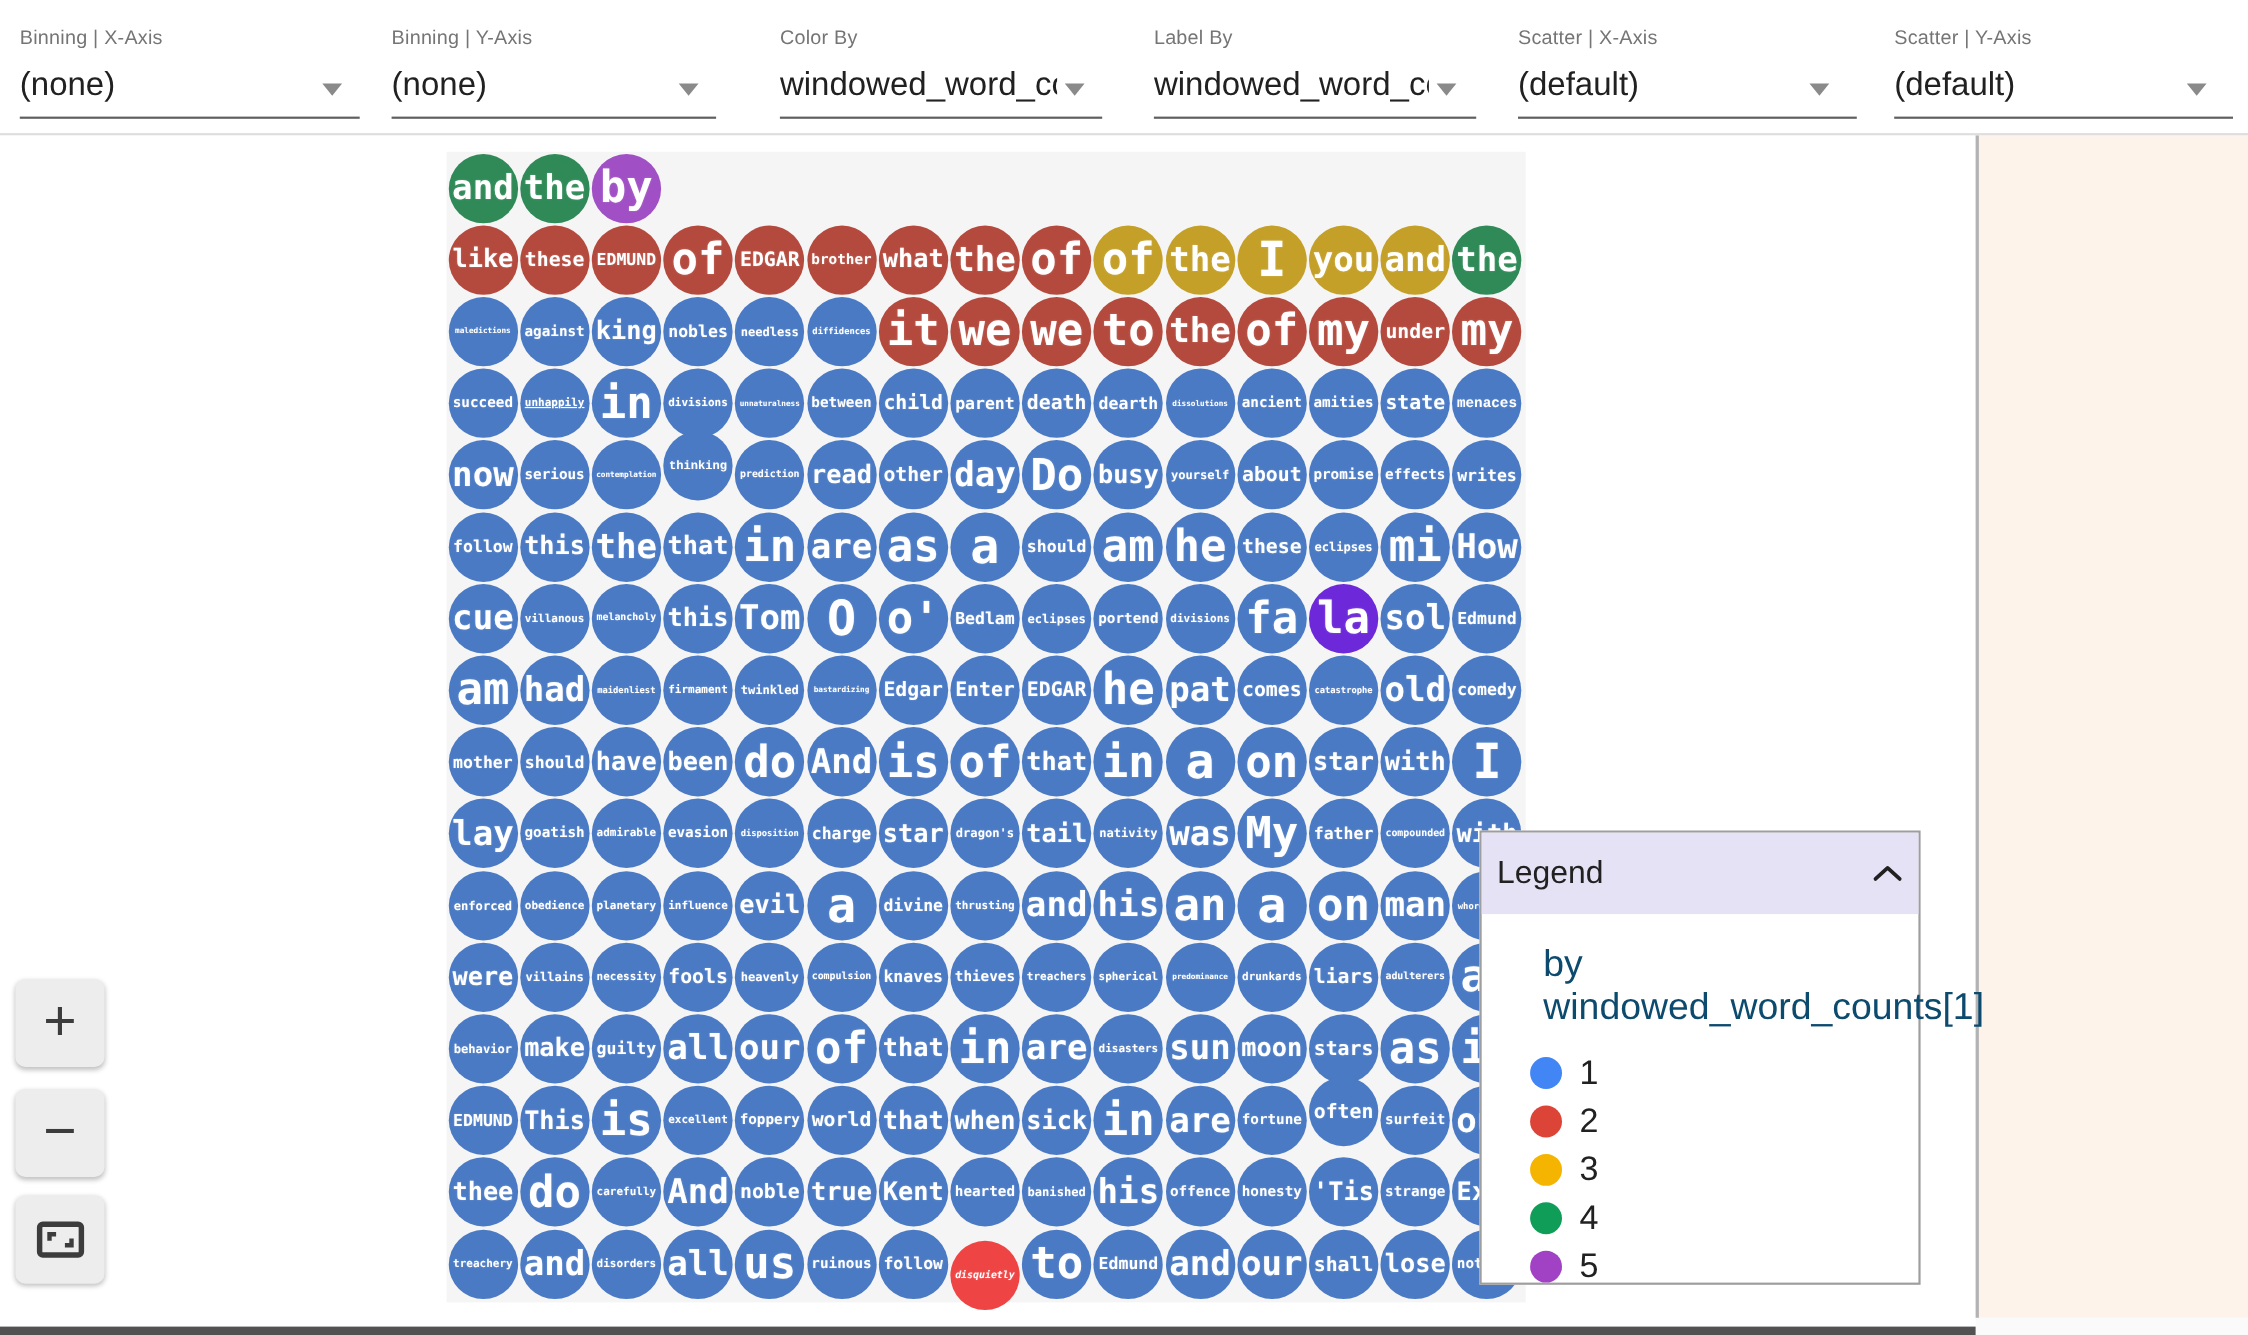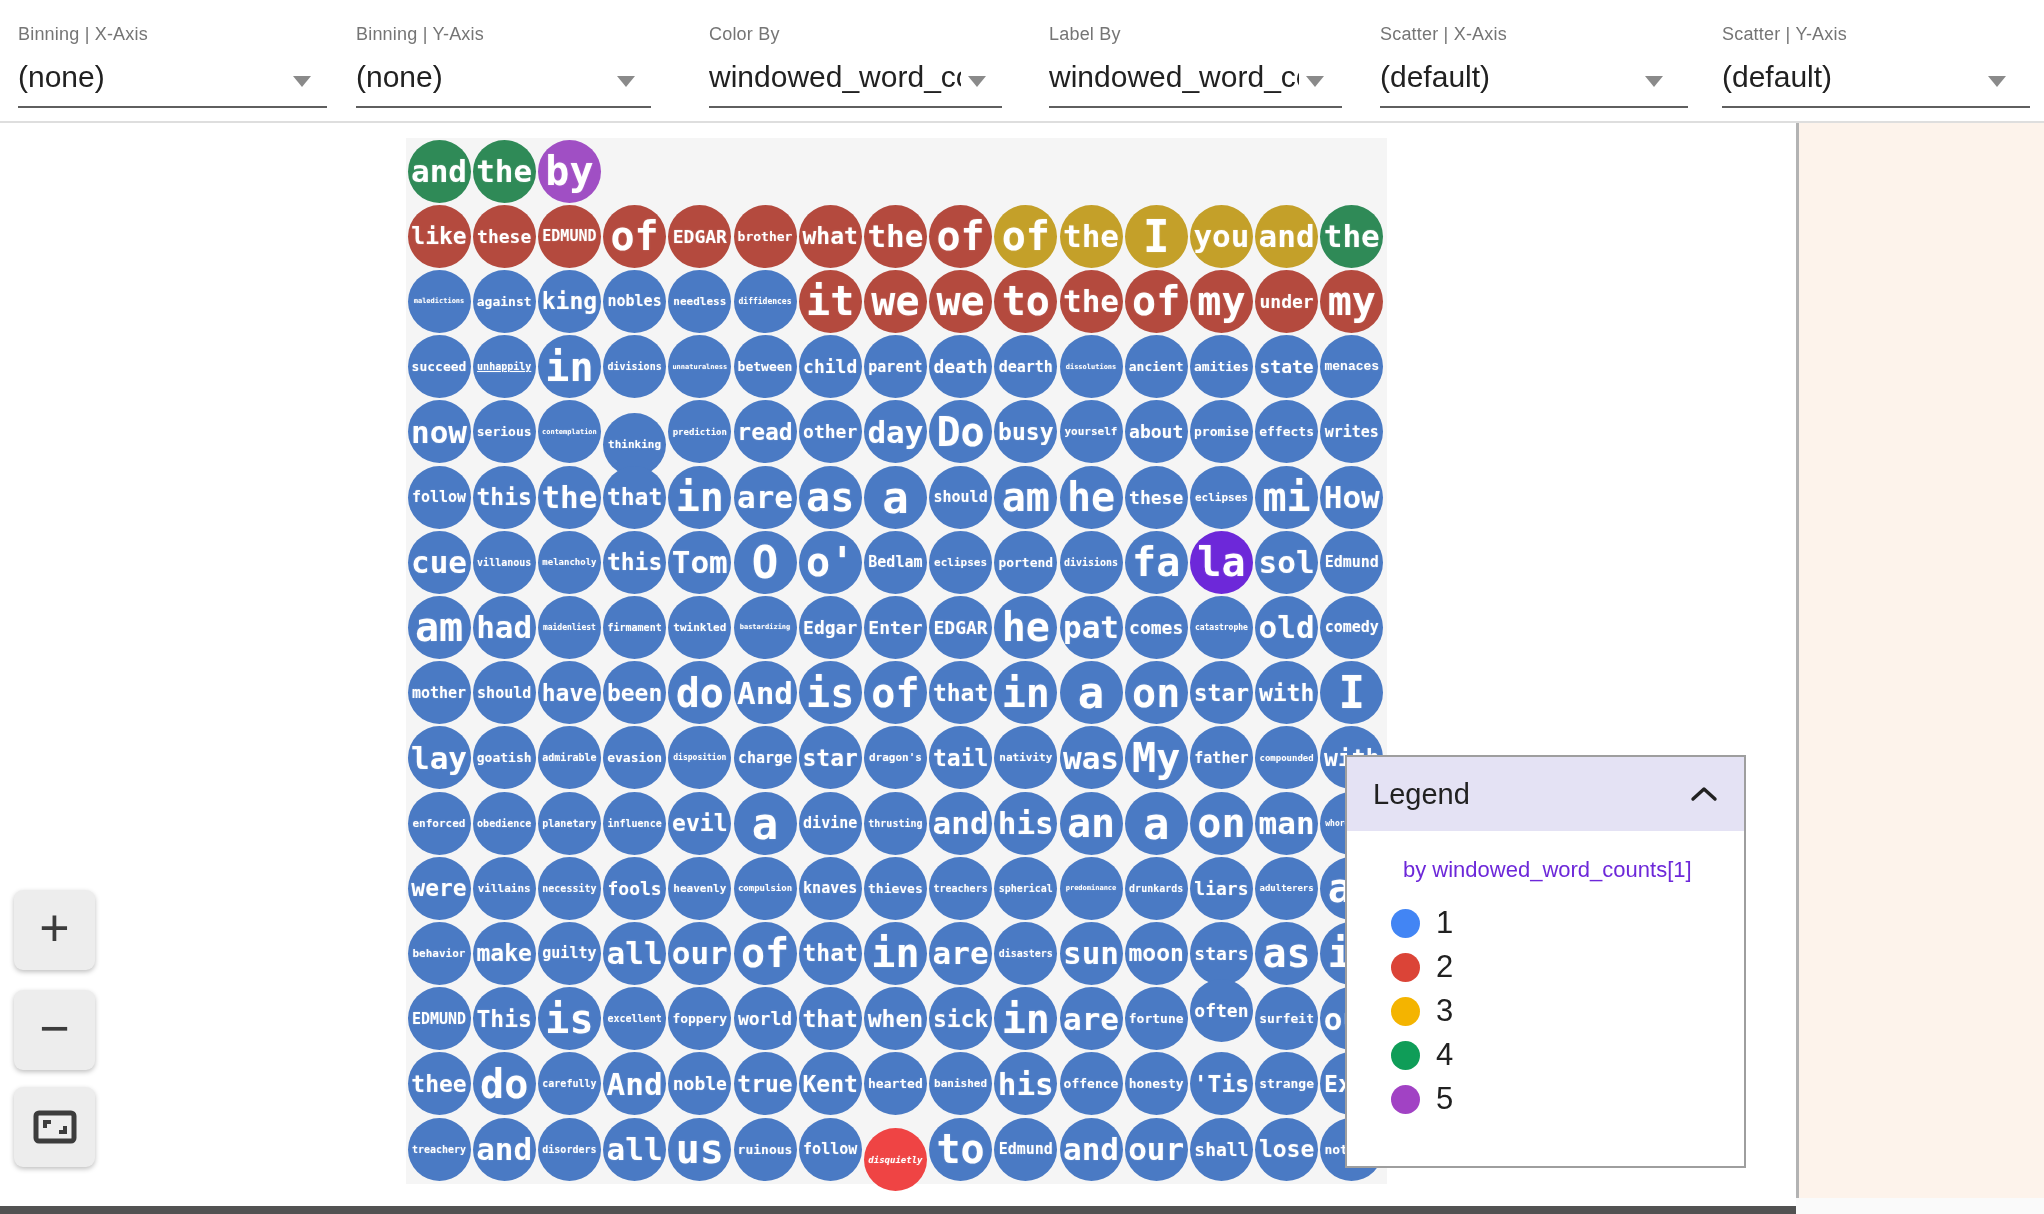--- a/index.html
+++ b/index.html
@@ -37,26 +37,26 @@
     white-space:nowrap;overflow:hidden;cursor:pointer;
     text-shadow:0 0 2px rgba(255,255,255,.25);
   }
   
   .legend{
     position:absolute;left:1345px;top:755px;width:401px;height:413px;
     background:#fff;border:2px solid #9e9e9e;z-index:10;box-sizing:border-box;
   }
   .legend-header{
     height:74px;background:#e4e2f4;display:flex;align-items:center;
-    padding:0 26px;cursor:pointer;
+    padding:0 14px;cursor:pointer;
   }
   .legend-header .legend-title{font-size:29px;color:#212121;flex:1;}
   .legend-body{padding:16px 26px 0 26px;}
   .legend-section-title{font-size:34px;font-weight:bold;color:#433b3b;}
-  .legend-subtitle{font-size:22px;color:#6d28d9;margin:10px 0 18px 30px;}
+  .legend-subtitle{font-size:34px;color:#0c4a6e;margin:10px 0 18px 30px;}
   .legend-entry{display:flex;align-items:center;height:44px;margin-left:18px;}
   .legend-dot{width:29px;height:29px;border-radius:50%;margin-right:16px;flex:none;}
   .legend-entry-label{font-size:31px;color:#212121;}
   
   .zoombtn{
     position:absolute;left:14px;width:81px;height:80px;background:#ededed;
     border:none;border-radius:9px;box-shadow:0 2px 5px rgba(0,0,0,.25);
     display:flex;align-items:center;justify-content:center;cursor:pointer;
     font-family:"Liberation Sans",sans-serif;
   }
@@ -154,21 +154,21 @@
     <div class="bubble" style="left: 523.1px; top: 197.1px; width: 63px; height: 63px; background: rgb(74, 122, 196); font-size: 18px;">death</div>
     <div class="bubble" style="left: 588.3px; top: 197.1px; width: 63px; height: 63px; background: rgb(74, 122, 196); font-size: 15px;">dearth</div>
     <div class="bubble" style="left: 653.5px; top: 197.1px; width: 63px; height: 63px; background: rgb(74, 122, 196); font-size: 7px;">dissolutions</div>
     <div class="bubble" style="left: 718.7px; top: 197.1px; width: 63px; height: 63px; background: rgb(74, 122, 196); font-size: 13px;">ancient</div>
     <div class="bubble" style="left: 783.9px; top: 197.1px; width: 63px; height: 63px; background: rgb(74, 122, 196); font-size: 13px;">amities</div>
     <div class="bubble" style="left: 849.1px; top: 197.1px; width: 63px; height: 63px; background: rgb(74, 122, 196); font-size: 18px;">state</div>
     <div class="bubble" style="left: 914.3px; top: 197.1px; width: 63px; height: 63px; background: rgb(74, 122, 196); font-size: 13px; font-family: Liberation Mono, monospace;">menaces</div>
     <div class="bubble" style="left: 1.5px; top: 262.3px; width: 63px; height: 63px; background: rgb(74, 122, 196); font-size: 31px;">now</div>
     <div class="bubble" style="left: 66.7px; top: 262.3px; width: 63px; height: 63px; background: rgb(74, 122, 196); font-size: 13px;">serious</div>
     <div class="bubble" style="left: 131.9px; top: 262.3px; width: 63px; height: 63px; background: rgb(74, 122, 196); font-size: 7px;">contemplation</div>
-    <div class="bubble" style="left: 197.1px; top: 275px; width: 63px; height: 63px; background: rgb(74, 122, 196); font-size: 11px;">thinking</div>
+    <div class="bubble" style="left: 197.1px; top: 254px; width: 63px; height: 63px; background: rgb(74, 122, 196); font-size: 11px; font-family: Liberation Mono, monospace;">thinking</div>
     <div class="bubble" style="left: 262.3px; top: 262.3px; width: 63px; height: 63px; background: rgb(74, 122, 196); font-size: 9px;">prediction</div>
     <div class="bubble" style="left: 327.5px; top: 262.3px; width: 63px; height: 63px; background: rgb(74, 122, 196); font-size: 23px;">read</div>
     <div class="bubble" style="left: 392.7px; top: 262.3px; width: 63px; height: 63px; background: rgb(74, 122, 196); font-size: 18px;">other</div>
     <div class="bubble" style="left: 457.9px; top: 262.3px; width: 63px; height: 63px; background: rgb(74, 122, 196); font-size: 31px;">day</div>
     <div class="bubble" style="left: 523.1px; top: 262.3px; width: 63px; height: 63px; background: rgb(74, 122, 196); font-size: 40px;">Do</div>
     <div class="bubble" style="left: 588.3px; top: 262.3px; width: 63px; height: 63px; background: rgb(74, 122, 196); font-size: 23px;">busy</div>
     <div class="bubble" style="left: 653.5px; top: 262.3px; width: 63px; height: 63px; background: rgb(74, 122, 196); font-size: 11px;">yourself</div>
     <div class="bubble" style="left: 718.7px; top: 262.3px; width: 63px; height: 63px; background: rgb(74, 122, 196); font-size: 18px;">about</div>
     <div class="bubble" style="left: 783.9px; top: 262.3px; width: 63px; height: 63px; background: rgb(74, 122, 196); font-size: 13px;">promise</div>
     <div class="bubble" style="left: 849.1px; top: 262.3px; width: 63px; height: 63px; background: rgb(74, 122, 196); font-size: 13px;">effects</div>

